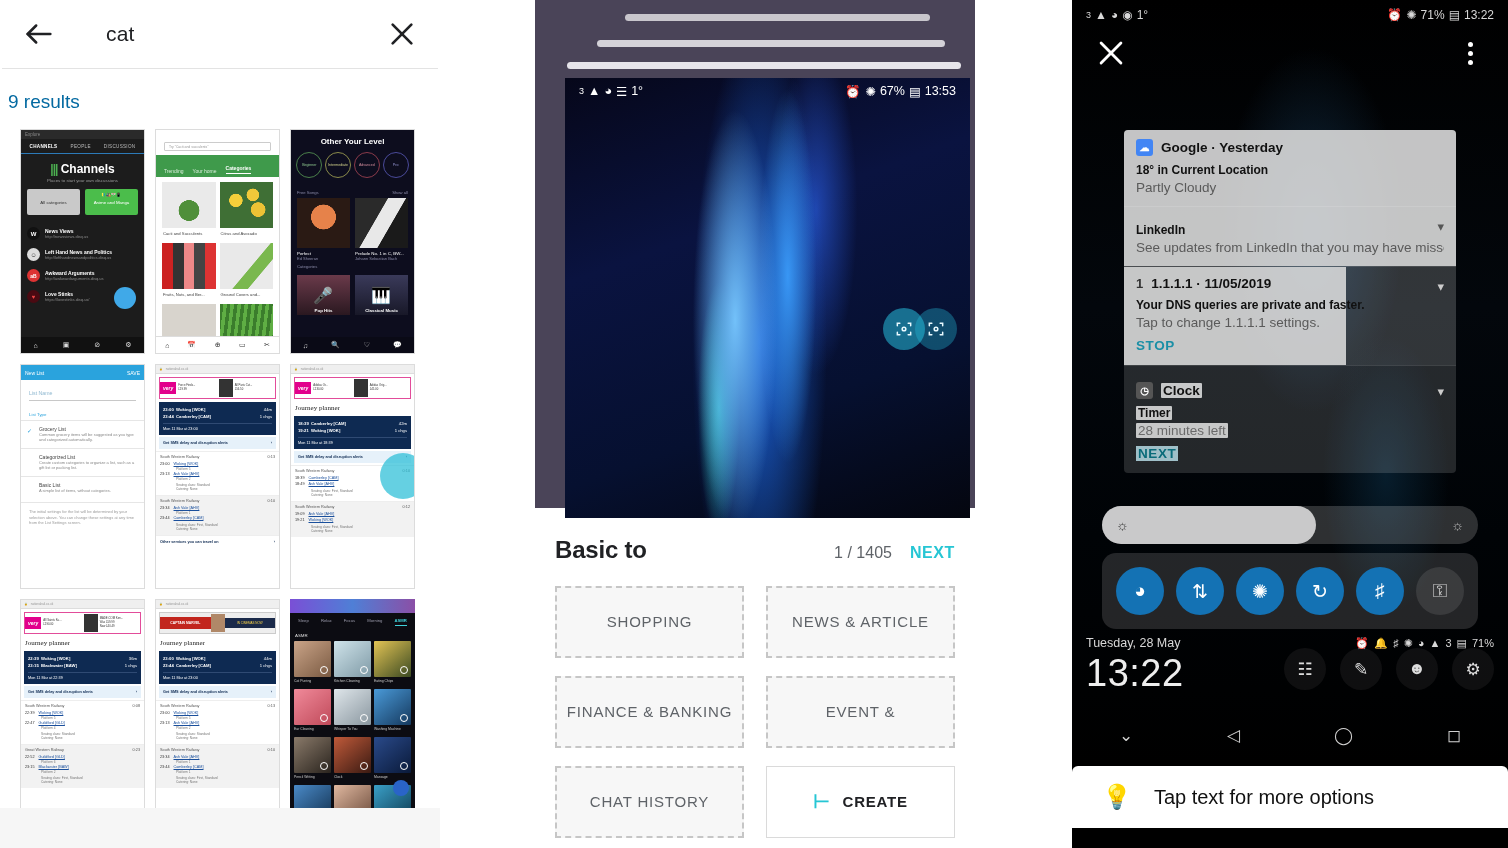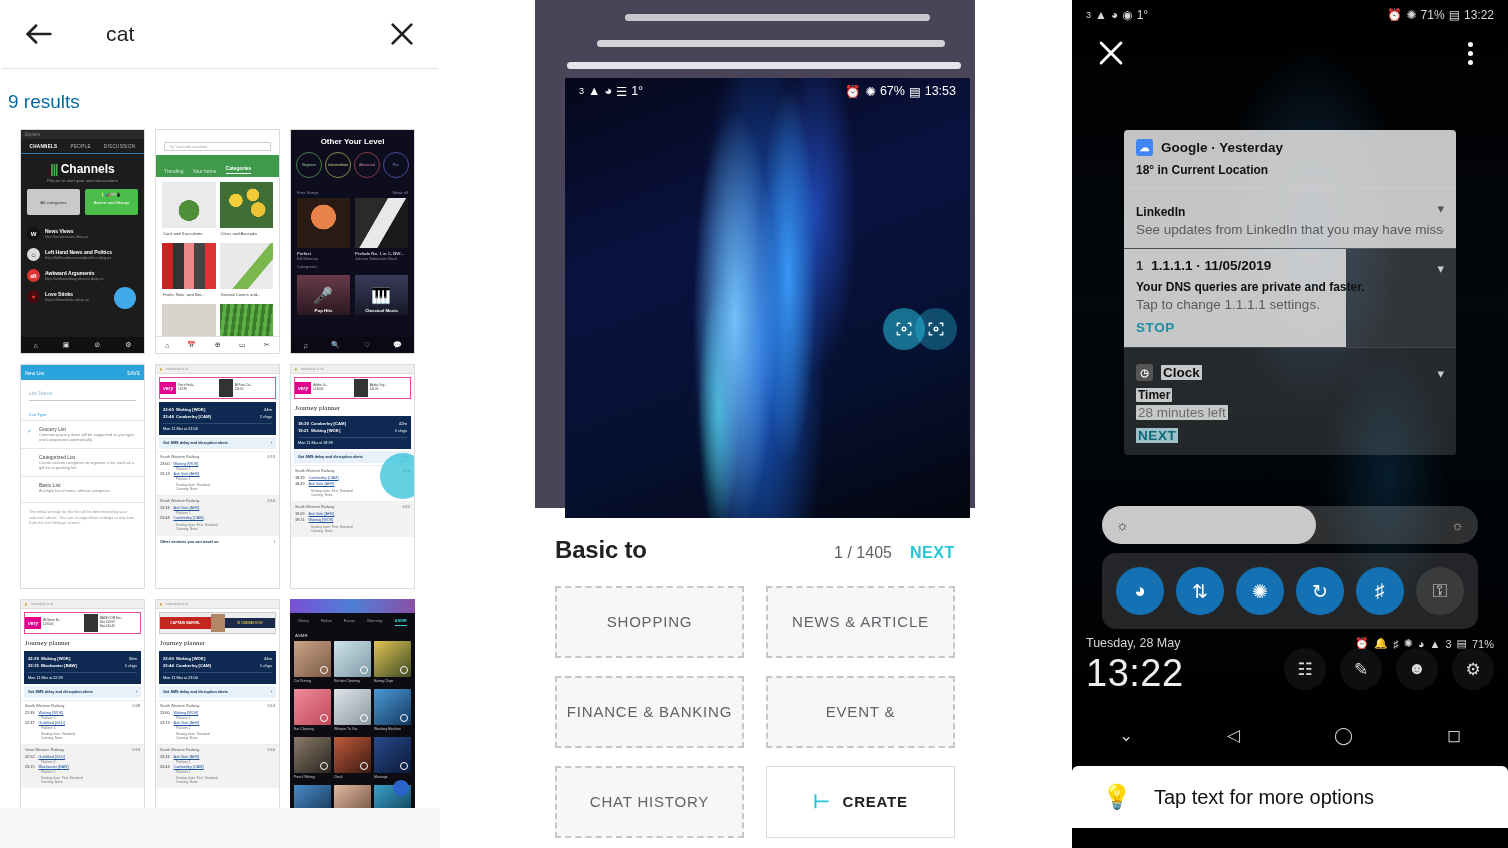--- a/index.html
+++ b/index.html
@@ -226,21 +226,21 @@
                  background: rgba(235,235,235,.82); border-radius: 19px; }
   .bright-row .sun { position: relative; z-index: 2; font-size: 14px; color: #333; }
   .bright-row .sun.r { color: #bbb; }
   .toggles { position: absolute; left: 30px; right: 30px; top: 553px; height: 76px;
              background: rgba(255,255,255,.14); border-radius: 14px; z-index: 5;
              display: flex; align-items: center; justify-content: space-around; padding: 0 8px; }
   .tgl { width: 48px; height: 48px; border-radius: 50%; background: #1472b4; display: flex;
          align-items: center; justify-content: center; color: #fff; font-size: 19px; cursor: pointer; }
   .tgl.off { background: rgba(255,255,255,.10); color: #cfcfcf; }
   .clock-area { position: absolute; left: 0; right: 0; top: 636px; height: 70px; z-index: 5; padding: 0 14px; }
-  .clock-top { display: flex; align-items: flex-end; justify-content: space-between;
+  .clock-top { display: flex; align-items: center; justify-content: space-between;
                color: #d9d9d9; font-size: 12.5px; }
   .clock-top .ricons { display: flex; align-items: center; gap: 5px; font-size: 11px; }
   .clock-big { font-size: 38px; color: #eee; font-weight: 300; letter-spacing: .5px; margin-top: 2px; }
   .home-icons { position: absolute; right: 14px; top: 648px; display: flex; align-items: center; gap: 14px; z-index: 6; }
   .hi { width: 42px; height: 42px; border-radius: 50%; display: flex; align-items: center;
         justify-content: center; font-size: 17px; color: #ddd; background: rgba(255,255,255,.06); }
   .navbar3 { position: absolute; left: 0; right: 0; top: 712px; height: 46px; display: flex;
              align-items: center; justify-content: space-around; color: #cfcfcf; font-size: 17px; z-index: 6; }
   .tipbar { position: absolute; left: 0; right: 0; top: 766px; height: 62px; background: #fff;
             display: flex; align-items: center; gap: 22px; padding-left: 30px; border-radius: 6px 6px 0 0; z-index: 7; }
@@ -912,20 +912,21 @@
         <i></i>
       </div>
 
     <div class="shade">
       <div class="notif lit">
         <div class="nhead">
           <span class="ic" style="background:#4285f4">☁</span>
           <span><span>Google</span> · <span>Yesterday</span></span>
         </div>
         <div class="nttl">18° in Current Location</div>
+        <div class="nbody">Partly Cloudy</div>
       </div>
 
       <div class="notif lit">
         <span class="chev">▾</span>
         <div class="nttl">LinkedIn</div>
         <div class="nbody" style="white-space:nowrap;overflow:hidden">See updates from LinkedIn that you may have missed</div>
       </div>
 
       <div class="notif dark" style="background:rgba(255,255,255,.06)">
         <span class="chev" style="color:#ccc">▾</span>

